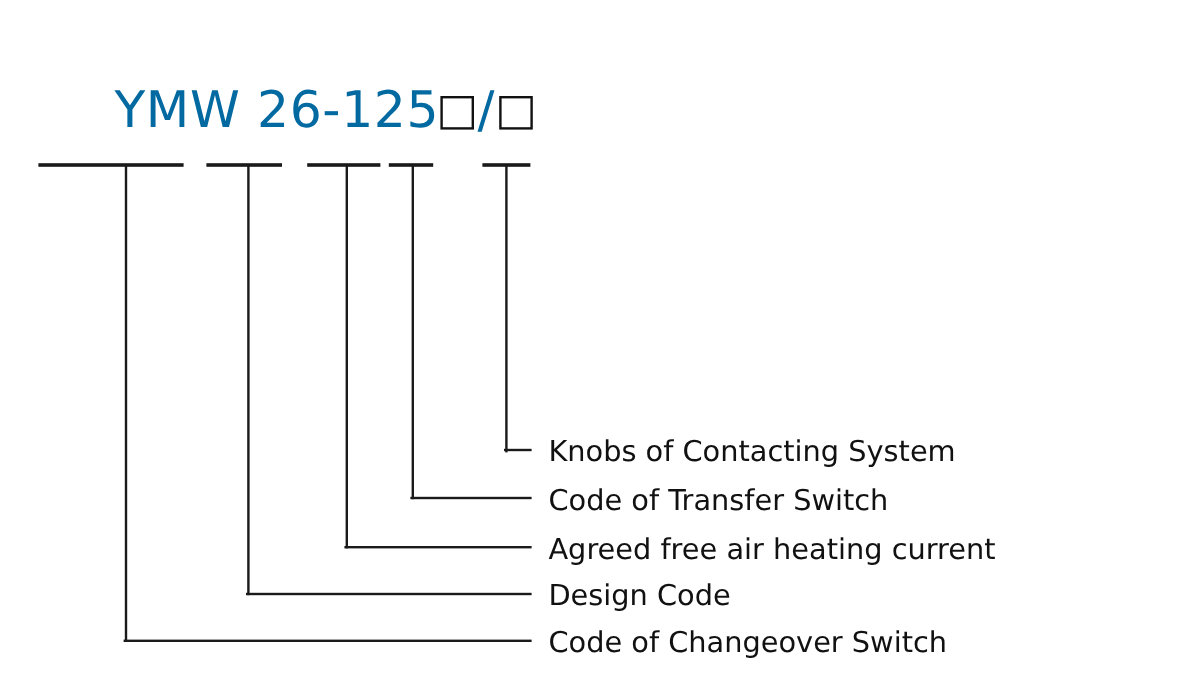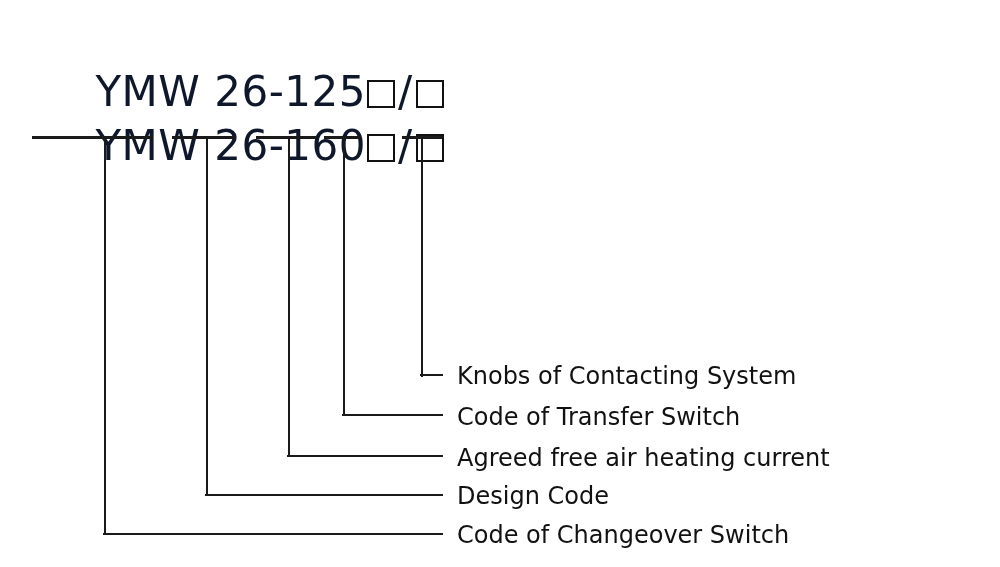--- a/index.html
+++ b/index.html
@@ -18,21 +18,21 @@
   }
 
   
   .code-line {
     position: absolute;
     left: 40px;
     font-size: 42px;
     line-height: 48px;
     letter-spacing: 0.5px;
     white-space: pre;
-    color: #0f172a;
+    color: #0369a1;
     font-family: "DejaVu Sans", sans-serif;
   }
   #code-line-1 { top: 20px; }
   #code-line-2 { top: 74px; }
 
   .code-seg { display: inline; }
   .code-box {
     display: inline-block;
     width: 28px;
     height: 28px;
@@ -71,23 +71,20 @@
 </style>
 </head>
 <body>
 
 <div id="page">
 
   <div id="code-line-1" class="code-line">
     <span class="code-seg">YMW</span><span class="code-seg">&nbsp;</span><span class="code-seg">26-125</span><span class="code-box"></span><span class="code-slash">/</span><span class="code-box"></span>
   </div>
 
-  <div id="code-line-2" class="code-line">
-    <span class="code-seg">YMW</span><span class="code-seg">&nbsp;</span><span class="code-seg">26-160</span><span class="code-box"></span><span class="code-slash">/</span><span class="code-box"></span>
-  </div>
 
   <div class="hline" style="left:32px;  top:136px; width:121px;"></div>
   <div class="hline" style="left:172px; top:136px; width:63px;"></div>
   <div class="hline" style="left:256px; top:136px; width:61px;"></div>
   <div class="hline" style="left:324px; top:136px; width:37px;"></div>
   <div class="hline" style="left:402px; top:136px; width:40px;"></div>
 
   <div class="vline" style="left:421px; top:137px; height:240px;"></div>
   <div class="hline thin" style="left:420px; top:374px; width:23px;"></div>
 

